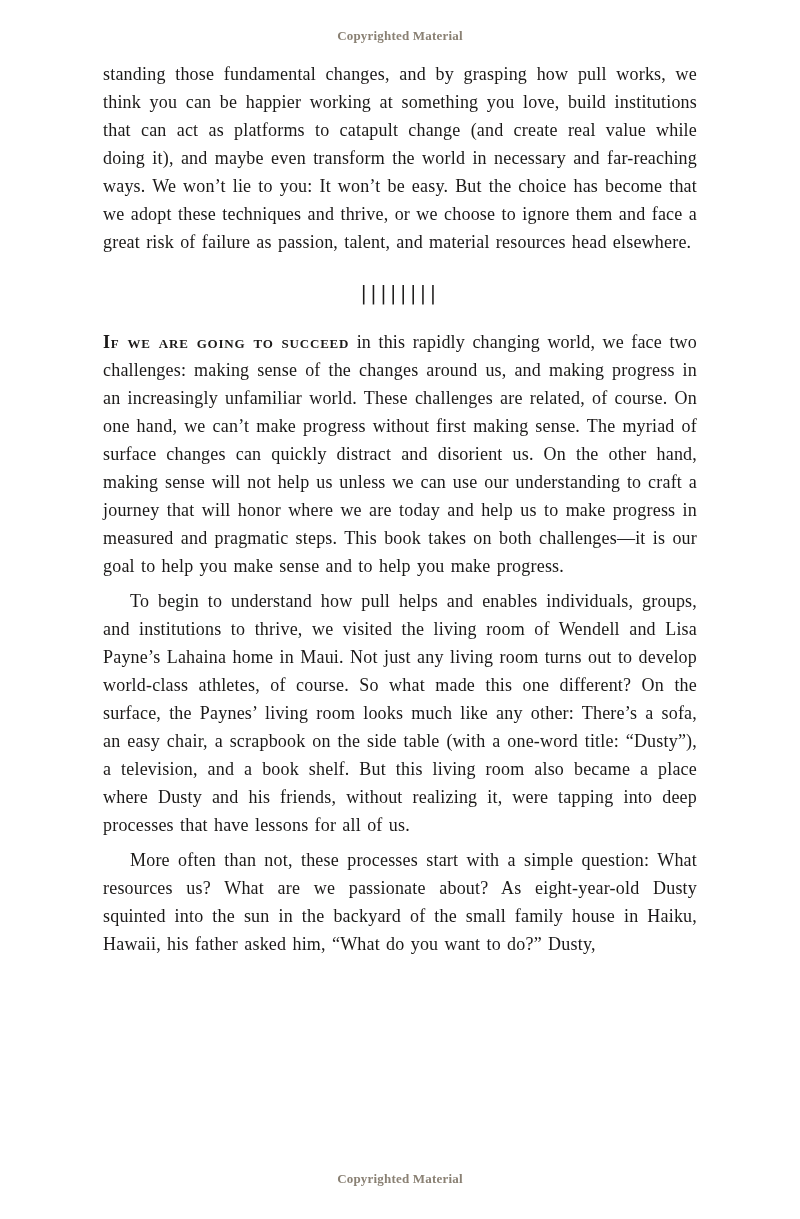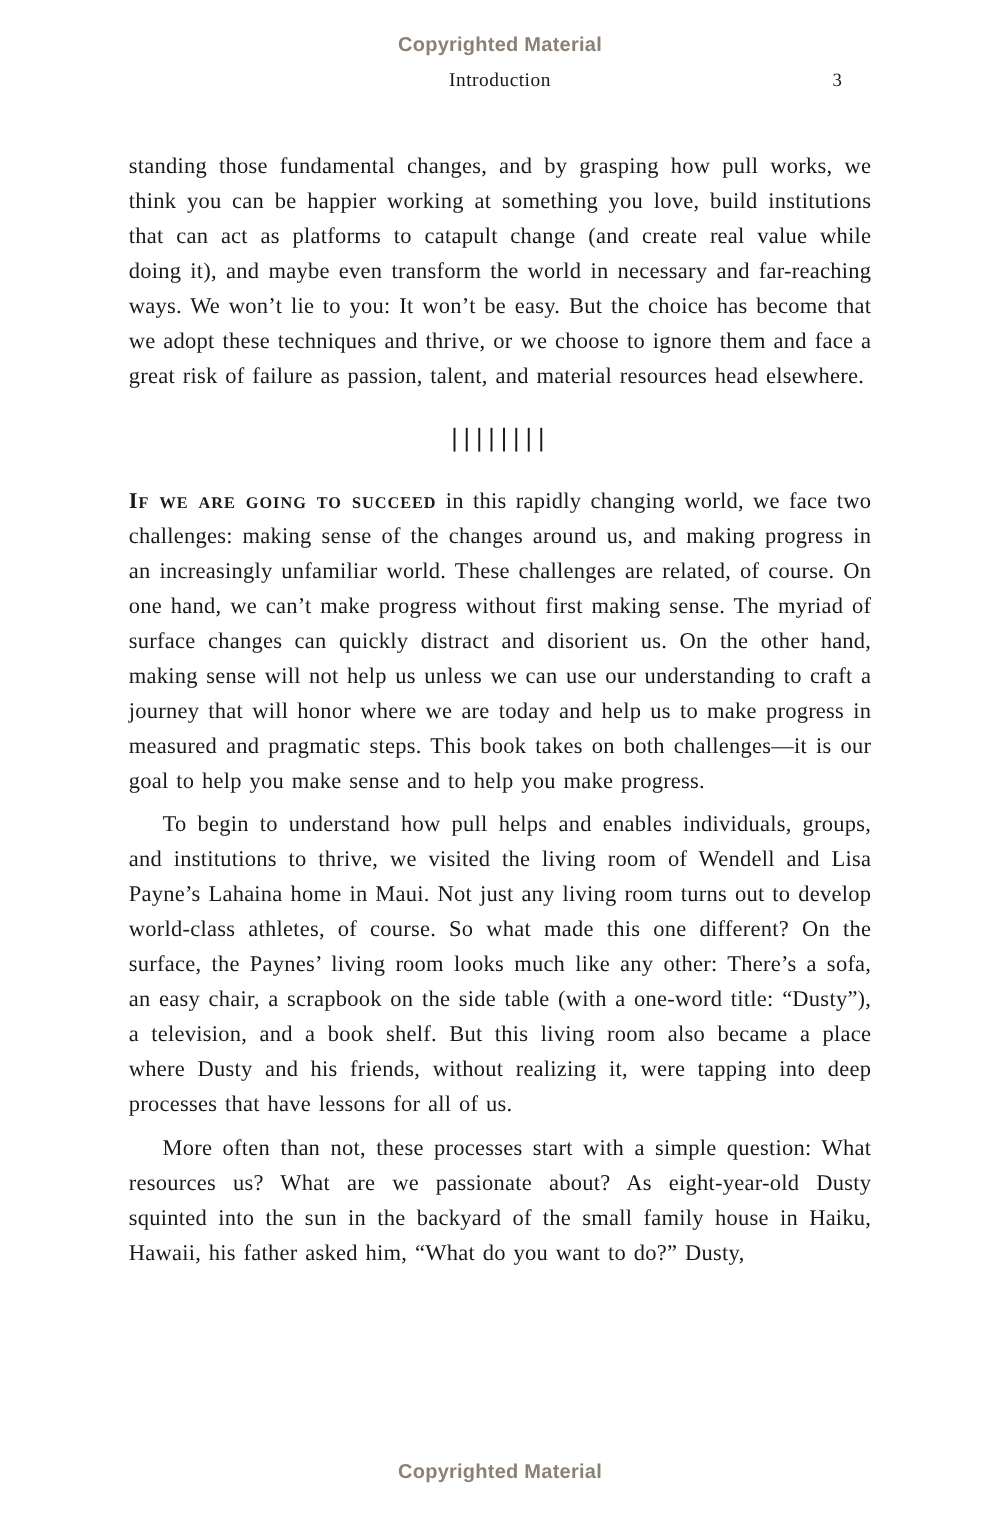--- a/index.html
+++ b/index.html
@@ -12,23 +12,23 @@
     color: #1b1918;
     font-family: "Liberation Serif", "DejaVu Serif", serif;
     display: flex;
     flex-direction: column;
     padding: 28px 96px 32px 96px;
     position: relative;
     overflow: hidden;
   }
   .copyright-notice {
     text-align: center;
-    font-family: Liberation Sans, sans-serif;
+    font-family: Liberation Serif, serif;
     font-weight: bold;
-    font-size: 16px;
+    font-size: 13px;
     letter-spacing: 0.2px;
     color: #8a8174;
     flex: 0 0 auto;
   }
   .copyright-top { margin-bottom: 9px; }
   .copyright-bottom { margin-top: auto; }
   .running-head {
     position: relative;
     text-align: center;
     font-size: 15.5px;
@@ -70,24 +70,20 @@
     margin: 27px 0 25px 0;
   }
 </style>
 </head>
 <body>
 
 <div class="page">
 
   <div class="copyright-notice copyright-top">Copyrighted Material</div>
 
-  <div class="running-head">
-    <span class="chapter-title">Introduction</span>
-    <span class="page-number">3</span>
-  </div>
 
   <div class="body-text">
 
     <p class="para">standing those fundamental changes, and by grasping how pull works, we think you can be happier working at something you love, build institutions that can act as platforms to catapult change (and create real value while doing it), and maybe even transform the world in necessary and far-reaching ways. We won’t lie to you: It won’t be easy. But the choice has become that we adopt these techniques and thrive, or we choose to ignore them and face a great risk of failure as passion, talent, and material resources head elsewhere.</p>
 
     <div class="section-divider">||||||||</div>
 
     <p class="para">
       <span class="smallcaps">If we are going to succeed</span><span> in this rapidly changing world, we face two challenges: making sense of the changes around us, and making progress in an increasingly unfamiliar world. These challenges are related, of course. On one hand, we can’t make progress without first making sense. The myriad of surface changes can quickly distract and disorient us. On the other hand, making sense will not help us unless we can use our understanding to craft a journey that will honor where we are today and help us to make progress in measured and pragmatic steps. This book takes on both challenges—it is our goal to help you make sense and to help you make progress.</span>
     </p>

